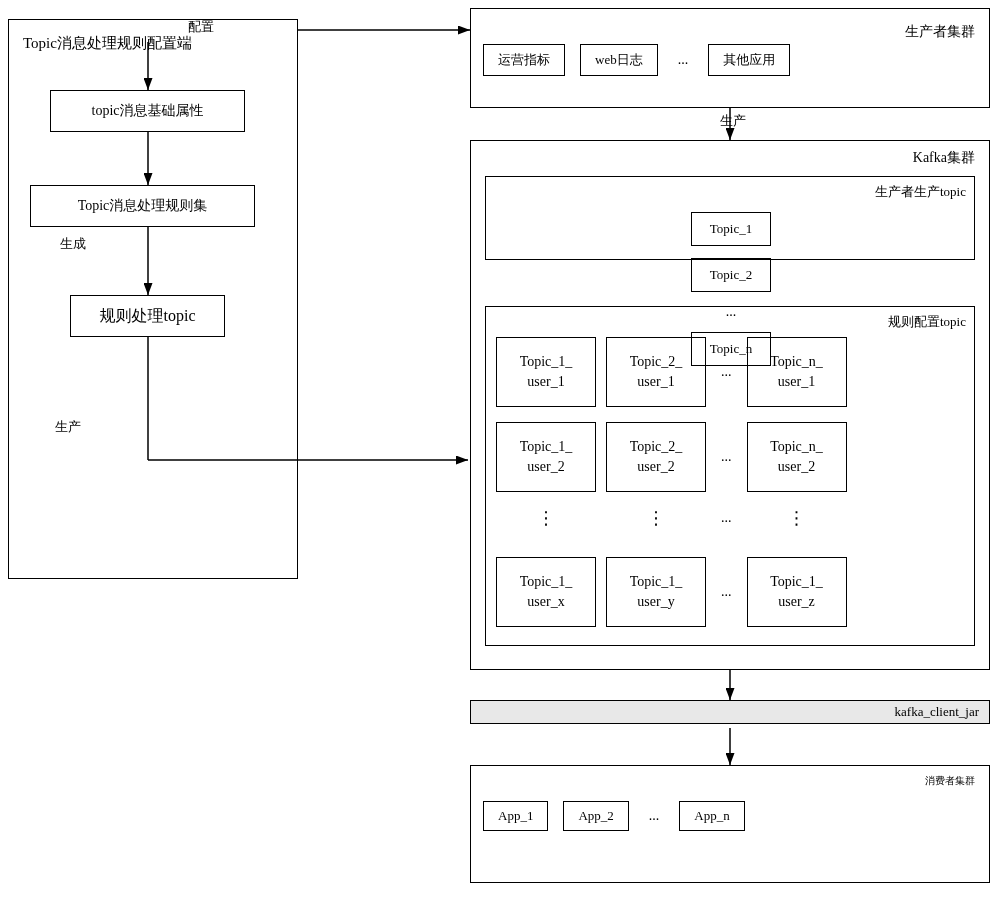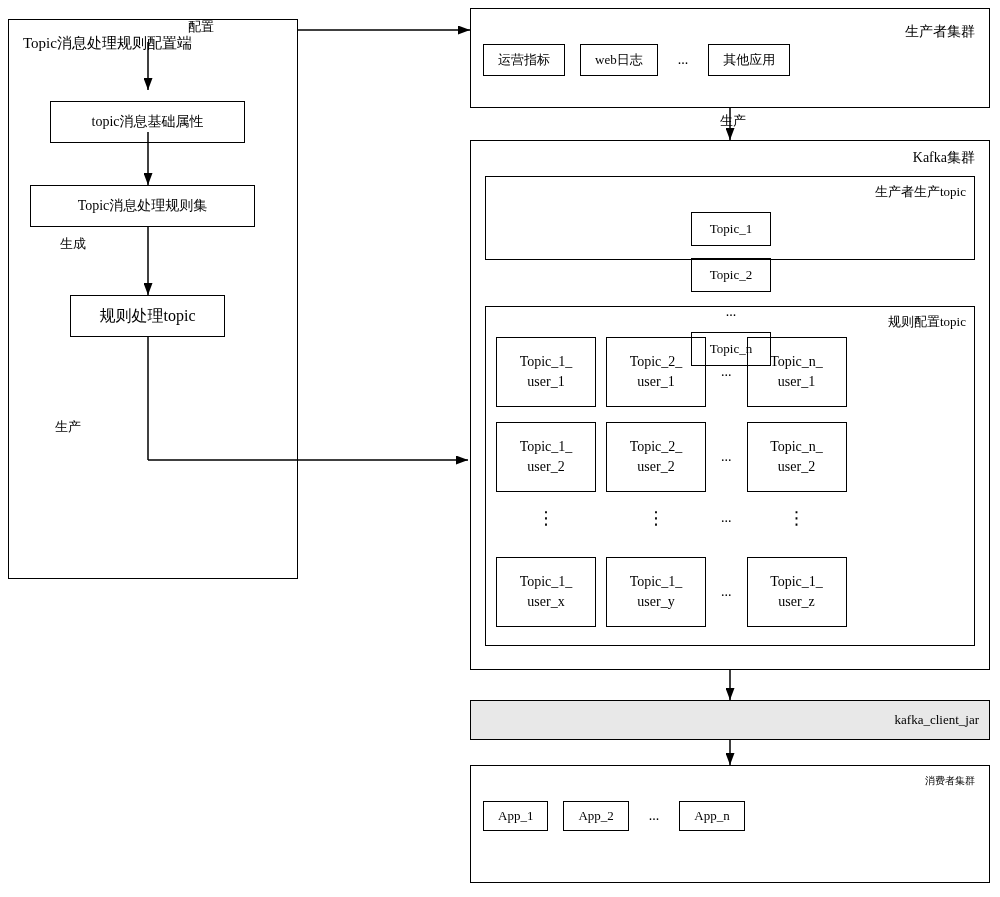--- a/index.html
+++ b/index.html
@@ -41,21 +41,20 @@
       position: absolute;
       left: 50px;
       top: 90px;
       width: 195px;
       height: 42px;
       border: 1.5px solid #000;
       display: flex;
       align-items: center;
       justify-content: center;
       font-size: 14px;
-      margin-top: 11px;
     }
 
     .box-topic-rules {
       position: absolute;
       left: 30px;
       top: 185px;
       width: 225px;
       height: 42px;
       border: 1.5px solid #000;
       display: flex;
@@ -213,21 +212,21 @@
       font-size: 14px;
       line-height: 1.4;
     }
 
     
     .kafka-client-bar {
       position: absolute;
       right: 10px;
       top: 700px;
       width: 520px;
-      height: 40px;
+      height: 24px;
       border: 1.5px solid #000;
       background: #e8e8e8;
       display: flex;
       align-items: center;
       justify-content: flex-end;
       padding-right: 10px;
       font-size: 13px;
     }
 
     

